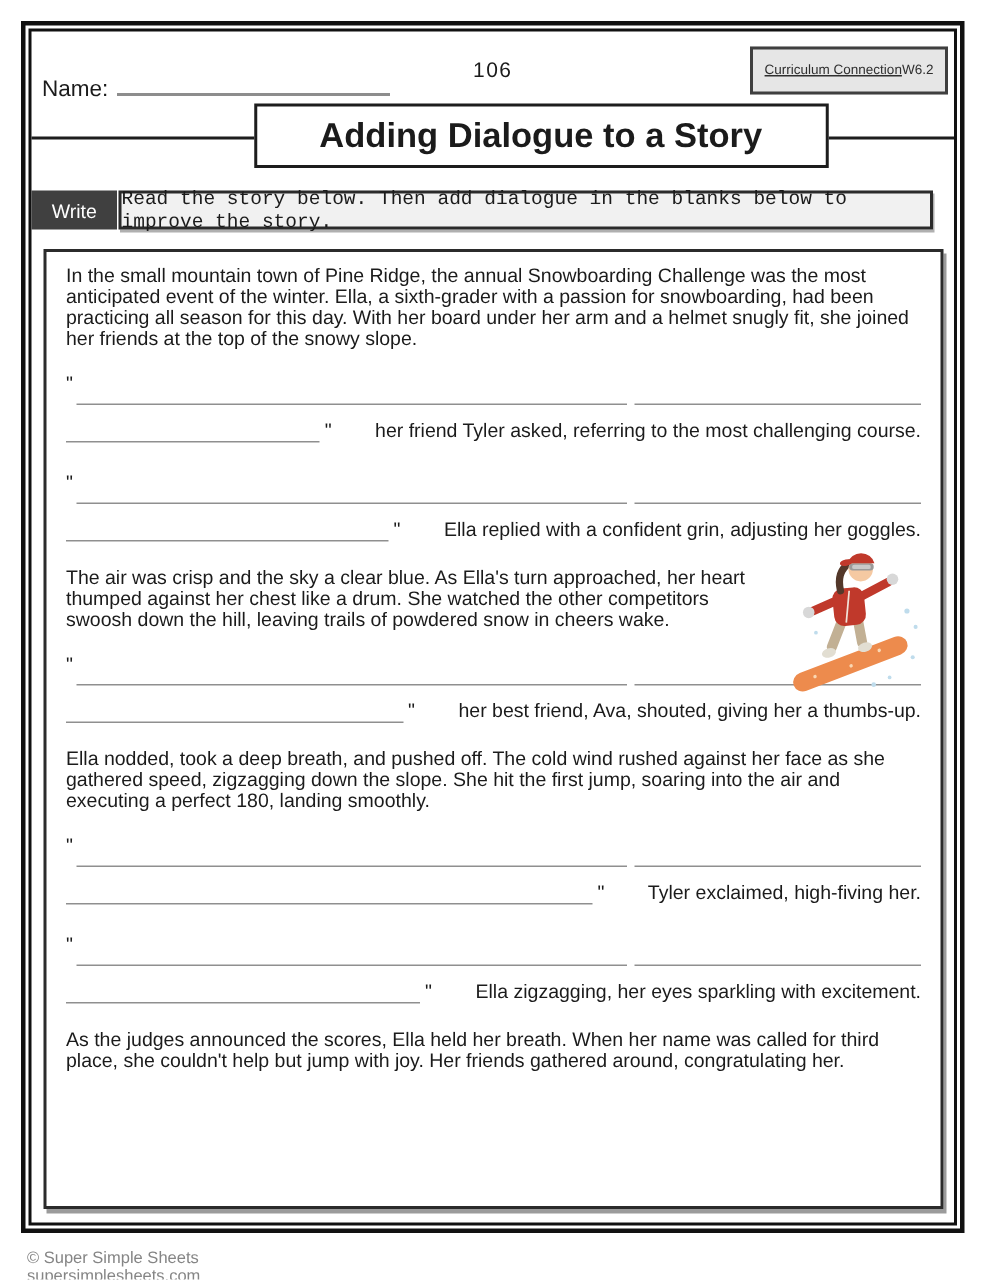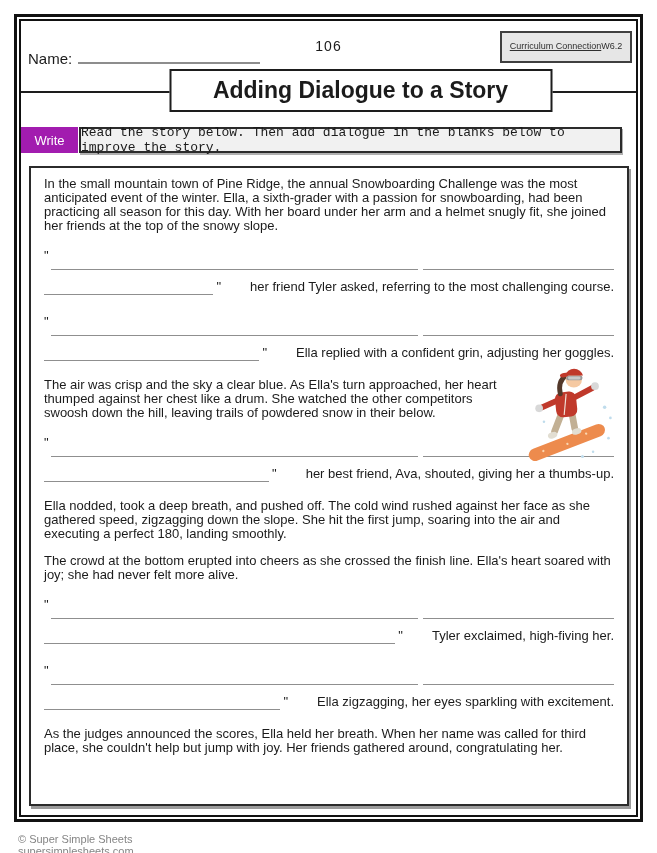--- a/index.html
+++ b/index.html
@@ -23,21 +23,21 @@
 
   
   .title-band{position:relative;height:48px;margin-top:4px;}
   .band-line{position:absolute;left:0;right:0;top:24px;border-top:2px solid #1d1d1d;}
   .title-box{position:absolute;left:50%;transform:translateX(-50%);top:2px;width:383px;height:43px;
     background:#fff;border:2px solid #1d1d1d;box-sizing:border-box;display:flex;align-items:center;justify-content:center;z-index:2;margin-left:32px;}
   .title-box span{font-size:23px;font-weight:bold;}
 
   
   .write-row{display:flex;margin-top:12px;height:26px;}
-  .write-box{width:57px;background:#a21caf;color:#fff;font-size:13px;display:flex;align-items:center;justify-content:center;}
+  .write-box{width:57px;background:#404040;color:#fff;font-size:13px;display:flex;align-items:center;justify-content:center;}
   .instruction-box{margin-left:1px;width:543px;box-sizing:border-box;border:2px solid #2b2b2b;background:#f1f1f1;
     box-shadow:1px 2px 0 #b0b0b0;display:flex;align-items:center;justify-content:center;font-size:13px;font-family:Liberation Mono, monospace;}
 
   
   .story-box{position:relative;margin:13px 7px 0 8px;height:640px;box-sizing:border-box;
     border:2px solid #2b2b2b;box-shadow:2px 3px 0 #9b9b9b;padding:9px 13px 0 13px;overflow:hidden;background:#fff;}
   .para{margin:0 0 13px 0;font-size:13px;line-height:14px;}
   .para-wrap{margin-right:104px;}
 
   .blank{margin:0 0 17px 0;}
@@ -108,37 +108,36 @@
             <span class="q">"</span>
             <span class="seg segA"></span>
             <span class="seg segB"></span>
           </div>
           <div class="row2">
             <span class="seg fillseg"></span>
             <span class="attr"><span>"</span><span class="attr-text">Ella replied with a confident grin, adjusting her goggles.</span></span>
           </div>
         </div>
 
-        <p class="para para-wrap">The air was crisp and the sky a clear blue. As Ella's turn approached, her heart thumped against her chest like a drum. She watched the other competitors swoosh down the hill, leaving trails of powdered snow in their below.</p>
+        <p class="para para-wrap">The air was crisp and the sky a clear blue. As Ella's turn approached, her heart thumped against her chest like a drum. She watched the other competitors swoosh down the hill, leaving trails of powdered snow in cheers wake.</p>
 
         <div class="blank">
           <div class="row1">
             <span class="q">"</span>
             <span class="seg segA"></span>
             <span class="seg segB"></span>
           </div>
           <div class="row2">
             <span class="seg fillseg"></span>
             <span class="attr"><span>"</span><span class="attr-text">her best friend, Ava, shouted, giving her a thumbs-up.</span></span>
           </div>
         </div>
 
         <p class="para">Ella nodded, took a deep breath, and pushed off. The cold wind rushed against her face as she gathered speed, zigzagging down the slope. She hit the first jump, soaring into the air and executing a perfect 180, landing smoothly.</p>
 
-        <p class="para">The crowd at the bottom erupted into cheers as she crossed the finish line. Ella's heart soared with joy; she had never felt more alive.</p>
 
         <div class="blank">
           <div class="row1">
             <span class="q">"</span>
             <span class="seg segA"></span>
             <span class="seg segB"></span>
           </div>
           <div class="row2">
             <span class="seg fillseg"></span>
             <span class="attr"><span>"</span><span class="attr-text">Tyler exclaimed, high-fiving her.</span></span>

